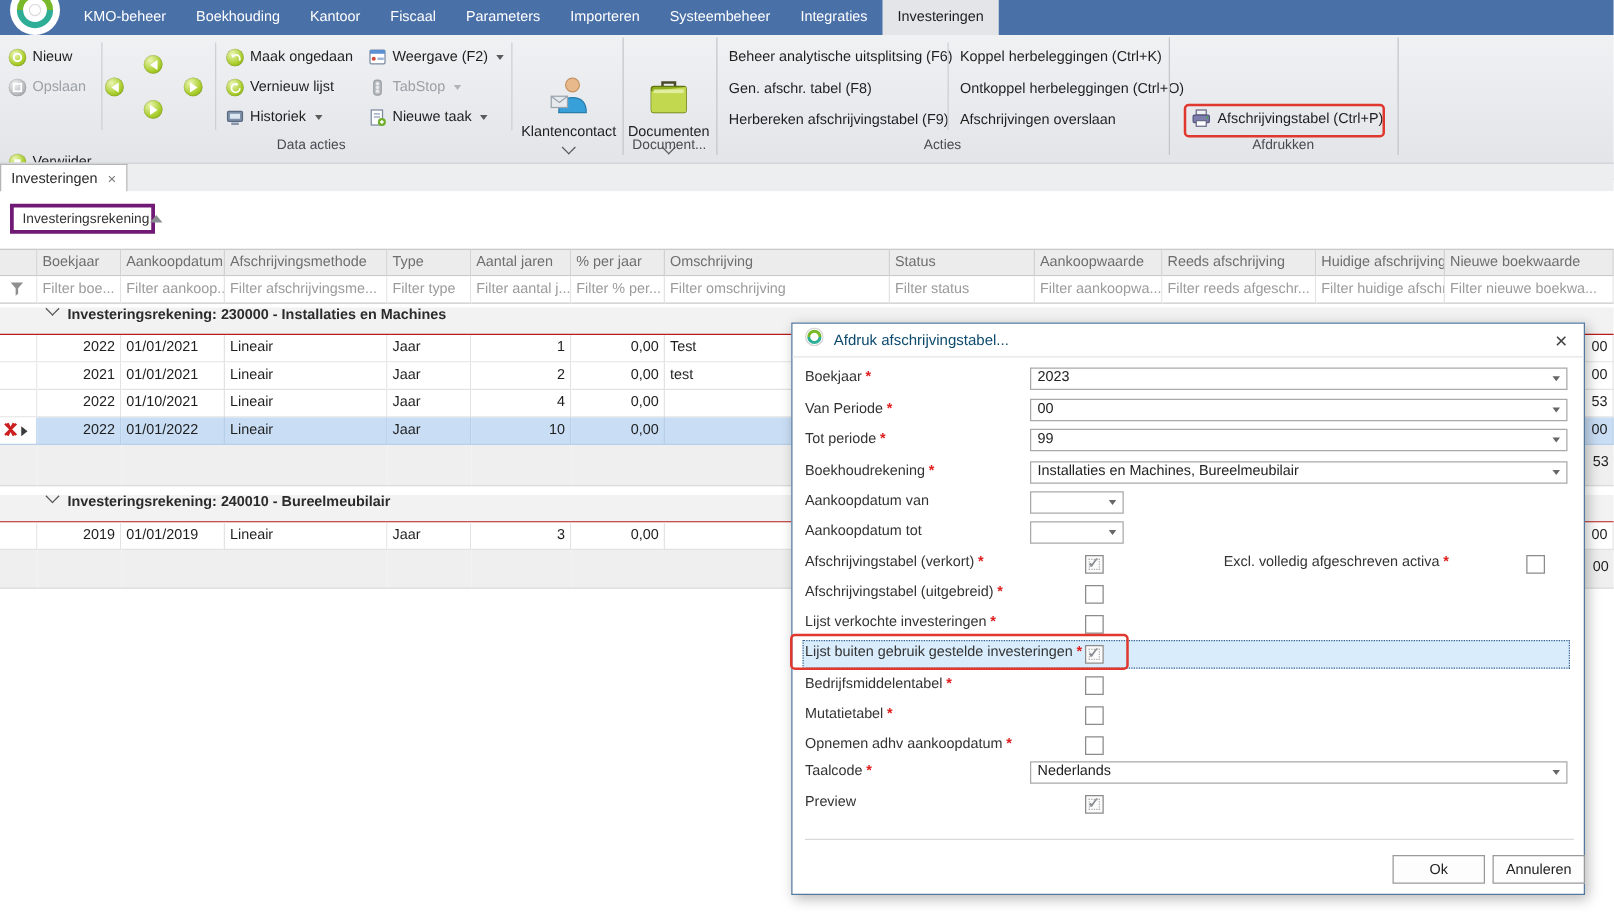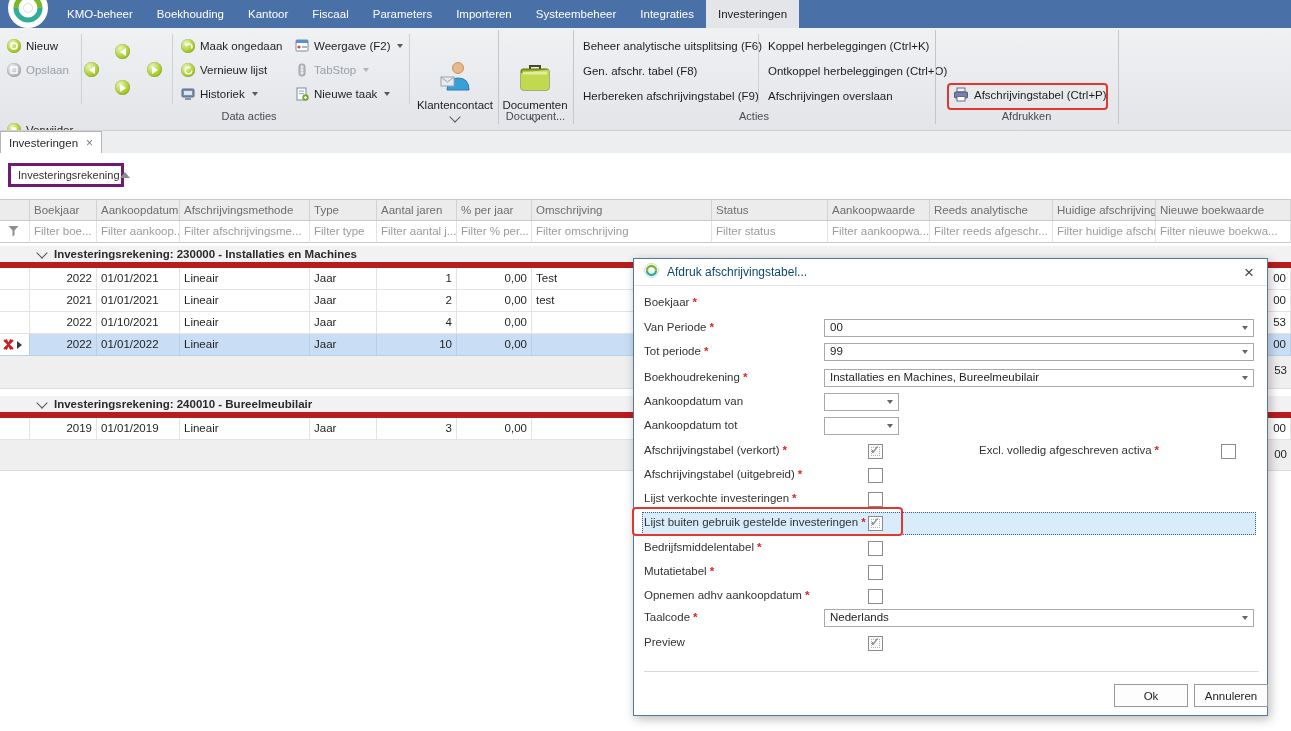--- a/index.html
+++ b/index.html
@@ -47,21 +47,21 @@
   .tri-up{width:0;height:0;border-style:solid;border-width:0 5px 6px 5px;border-color:transparent transparent #8a8e92 transparent;}
 
   
   .table{position:absolute;left:0;top:46px;width:1291px;}
   .trow{display:grid;grid-template-columns:30px 67px 83px 130px 67px 80px 75px 180px 116px 102px 123px 103px 135px;}
   .td,.th,.tf{box-sizing:border-box;padding:4px 4px 3px 4px;font-size:11.5px;overflow:hidden;white-space:nowrap;height:22px;}
   .th{color:#6e6e6e;background:#ececec;border-right:1px solid #d2d2d2;border-top:1px solid #c9c9c9;border-bottom:1px solid #c9c9c9;}
   .tf{color:#9b9b9b;background:#fff;border-right:1px solid #e3e3e3;border-bottom:1px solid #c9c9c9;}
   .td{color:#1f1f1f;background:#fff;border-right:1px solid #e3e3e3;border-bottom:1px solid #e3e3e3;}
   .num{text-align:right;}
-  .ghead{height:22px;background:#f2f2f2;border-bottom:6px solid #b91c1c;display:flex;align-items:center;gap:8px;padding-left:38px;font-size:11.5px;font-weight:bold;color:#2b2b2b;box-sizing:border-box;}
+  .ghead{height:22px;background:#f2f2f2;border-bottom:1px solid #b91c1c;display:flex;align-items:flex-start;gap:8px;padding-left:38px;font-size:11.5px;font-weight:bold;color:#2b2b2b;box-sizing:border-box;}
   .gchev{width:7px;height:7px;border-right:1.6px solid #555;border-bottom:1.6px solid #555;transform:rotate(45deg);margin-top:-3px;flex:0 0 auto;}
   .gfoot .td{background:#efefef;border-right:none;border-bottom:1px solid #dcdcdc;}
   .gfoot .td:last-child{padding-top:8px;}
   .gap{height:7px;background:#fff;}
   .gap3{height:3px;background:#fff;}
   .sel .td{background:#c9def5;border-bottom-color:#b7cfe9;border-right-color:#b7cfe9;}
   .rowmark{display:flex;align-items:center;gap:3px;justify-content:flex-start;padding-left:3px;}
   .tri-r-dark{width:0;height:0;border-style:solid;border-width:4px 0 4px 5px;border-color:transparent transparent transparent #3a3a3a;}
   .sel .td.indcell{background:#fff;}
 
@@ -284,21 +284,21 @@
         <div class="th"></div>
         <div class="th">Boekjaar</div>
         <div class="th">Aankoopdatum</div>
         <div class="th">Afschrijvingsmethode</div>
         <div class="th">Type</div>
         <div class="th">Aantal jaren</div>
         <div class="th">% per jaar</div>
         <div class="th">Omschrijving</div>
         <div class="th">Status</div>
         <div class="th">Aankoopwaarde</div>
-        <div class="th">Reeds analytische</div>
+        <div class="th">Reeds afschrijving</div>
         <div class="th">Huidige afschrijving</div>
         <div class="th">Nieuwe boekwaarde</div>
       </div>
 
       <div class="trow">
         <div class="tf" style="padding:4px 2px 0 8px;"><svg width="11" height="12" viewBox="0 0 11 12">
               <path d="M0.5 1 h10 l-4 4.5 v4.5 l-2 1.5 v-6 Z" fill="#8f8f8f"></path>
             </svg></div>
         <div class="tf">Filter boe...</div>
         <div class="tf">Filter aankoop...</div>
@@ -444,20 +444,21 @@
             <circle cx="7.5" cy="7.5" r="7" fill="#fff" stroke="#d5d5d5"></circle>
             <path d="M3 7.5 a4.5 4.5 0 1 0 9 0" fill="none" stroke="#2fae97" stroke-width="2.4"></path>
             <path d="M12 7.5 a4.5 4.5 0 0 0 -9 0" fill="none" stroke="#79b829" stroke-width="2.4"></path>
           </svg></span>
       <span class="ttext">Afdruk afschrijvingstabel...</span>
       <span class="close">×</span>
     </div>
 
     <div class="frow" style="top:35px;">
       <span class="flabel"><span>Boekjaar</span><span class="req">*</span></span>
+      <span class="combo"><span>2023</span><span class="ca"></span></span>
     </div>
     <div class="frow" style="top:60px;">
       <span class="flabel"><span>Van Periode</span><span class="req">*</span></span>
       <span class="combo"><span>00</span><span class="ca"></span></span>
     </div>
     <div class="frow" style="top:84px;">
       <span class="flabel"><span>Tot periode</span><span class="req">*</span></span>
       <span class="combo"><span>99</span><span class="ca"></span></span>
     </div>
     <div class="frow" style="top:110px;">

